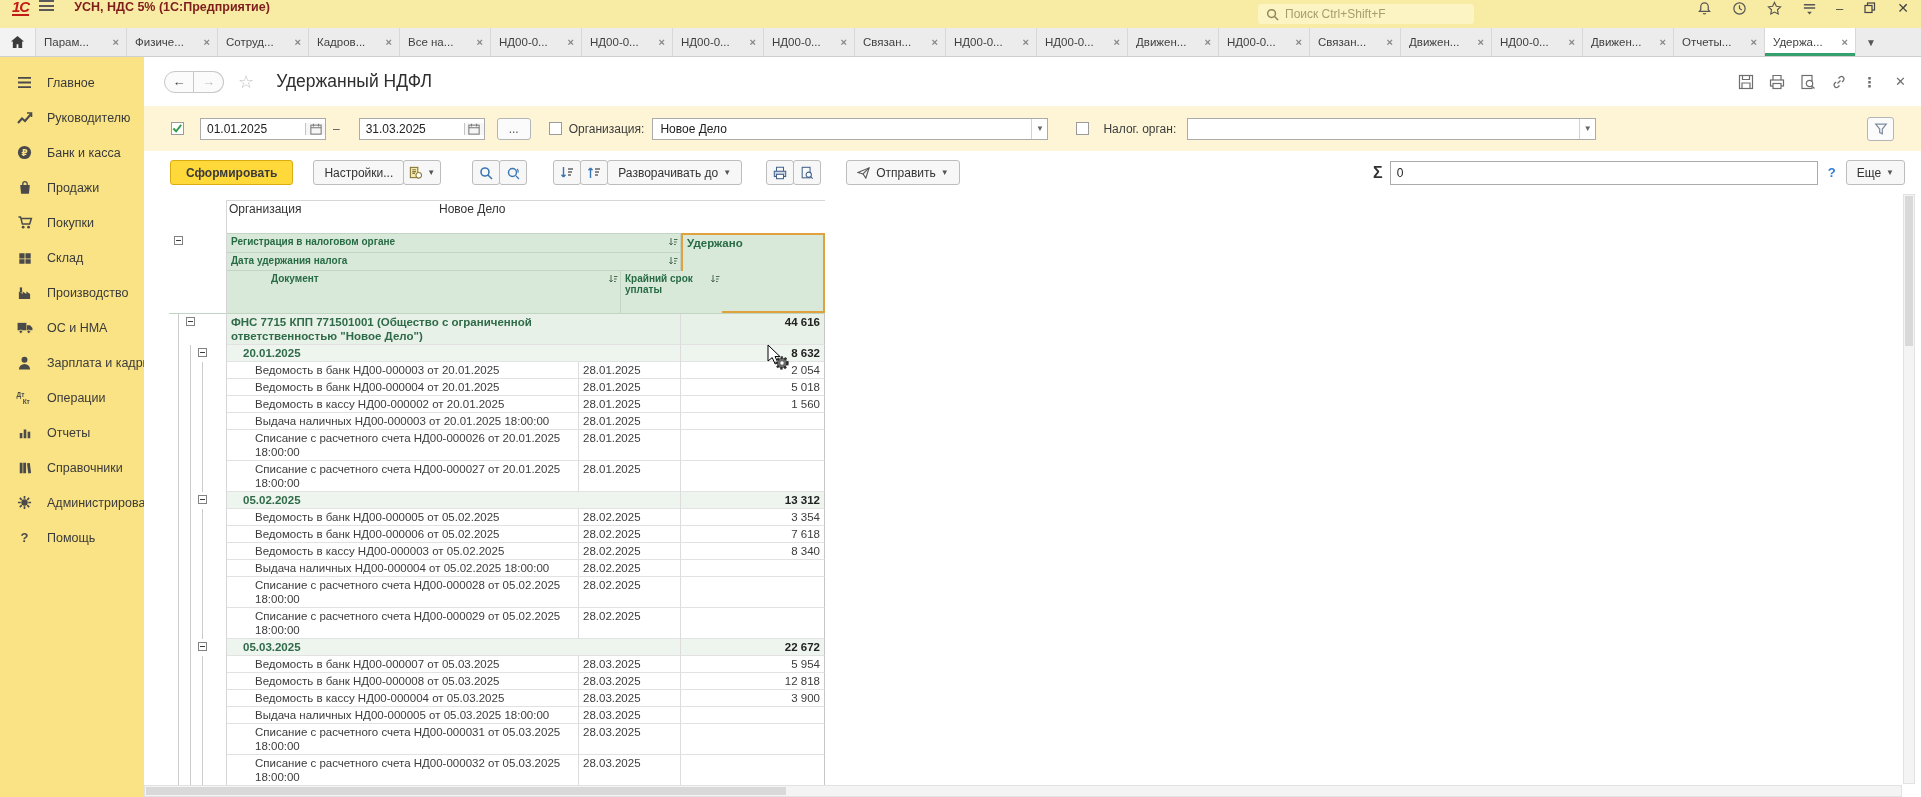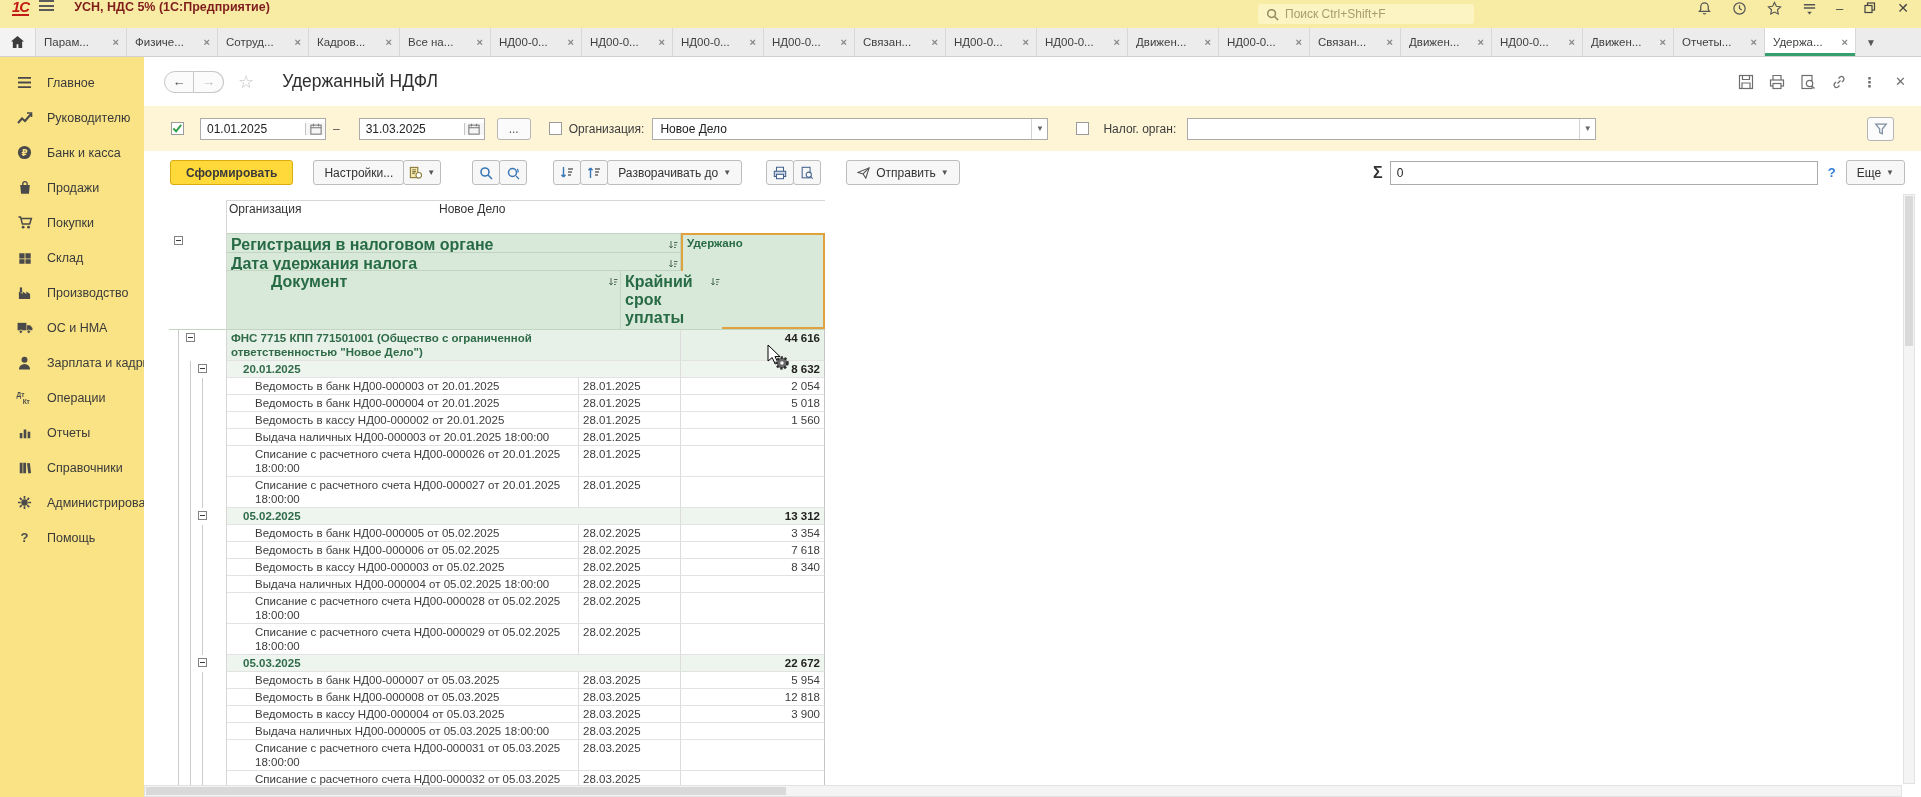--- a/index.html
+++ b/index.html
@@ -35,21 +35,21 @@
   .side-item .slbl { font-size:12.5px; color:#3a3a3a; white-space:nowrap; }
   .content { flex:1; display:flex; flex-direction:column; background:#fff; position:relative; }
 
   
   .pagehead { height:49px; display:flex; align-items:center; padding-left:20px; gap:14px; }
   .navgrp { display:flex; }
   .navbtn { width:30px; height:22px; border:1px solid #c7c7c7; background:#fbfbfb; display:flex; align-items:center; justify-content:center; font-size:13px; cursor:pointer; }
   .navbtn.back { border-radius:11px 0 0 11px; color:#444; }
   .navbtn.fwd { border-radius:0 11px 11px 0; color:#bdbdbd; border-left:none; }
   .fav-star { color:#c0c0c0; font-size:18px; cursor:pointer; }
-  .page-title { font-size:17.5px; color:#2e2e2e; font-weight:400; margin-left:14px; }
+  .page-title { font-size:17.5px; color:#2e2e2e; font-weight:400; margin-left:8px; }
   .ph-icons { margin-left:auto; display:flex; align-items:center; gap:14px; margin-right:12px; }
   .ph-icons .ic { width:17px; height:17px; display:inline-flex; align-items:center; justify-content:center; color:#6e6e6e; cursor:pointer; }
 
   
   .filterbar { height:45px; background:#fdf5d6; display:flex; align-items:center; padding:0 27px; font-size:12px; color:#3c3c3c; }
   .chk { width:13px; height:13px; border:1px solid #9b9b9b; background:#fff; display:inline-flex; align-items:center; justify-content:center; flex:none; cursor:pointer; }
   .inputbox { height:22px; border:1px solid #ababab; background:#fff; display:flex; align-items:center; }
   .dgrp { display:flex; }
   .dinput { width:104px; padding:0 6px; font-size:12px; border:none; outline:none; background:transparent; font-family:inherit; color:#222; }
   .calbtn { width:20px; border-left:1px solid #c4c4c4; background:#f6f6f6; display:flex; align-items:center; justify-content:center; cursor:pointer; }
@@ -84,21 +84,21 @@
   .info-gap { height:16px; }
 
   .gut { width:57px; flex:none; position:relative; }
   .tl { position:absolute; top:0; bottom:0; width:0; border-left:1px solid #cbcbcb; }
   .tl0 { left:9px; } .tl1 { left:21px; } .tl2 { left:33px; }
   .exp { position:absolute; width:9px; height:9px; border:1px solid #828282; background:#fff; cursor:pointer; }
   .exp::after { content:''; position:absolute; left:1px; right:1px; top:3px; border-top:1px solid #3c3c3c; }
 
   .hblock { display:flex; }
   .hleft { width:455px; flex:none; }
-  .hcell { background:#d9e9d9; border:1px solid #c2d5c2; border-bottom:none; color:#276b45; font-weight:bold; font-size:16px; position:relative; padding:2px 14px 2px 4px; }
+  .hcell { background:#d9e9d9; border:1px solid #c2d5c2; border-bottom:none; color:#276b45; font-weight:bold; font-size:10px; position:relative; padding:2px 14px 2px 4px; }
   .hr1 { height:19px; }
   .hr2 { height:18px; border-top:1px solid #c2d5c2; }
   .hr3 { display:flex; border-top:1px solid #c2d5c2; min-height:43px; }
   .hr3 .hdoc { width:353px; flex:none; border:none;margin-left:40px; }
   .hr3 .hdue { width:102px; flex:none; border:none; border-left:1px solid #c2d5c2; }
   .hwithheld { width:144px; flex:none; background:#d9e9d9; border:2px solid #e0a23e; color:#276b45; font-weight:bold; font-size:11.5px; padding:2px 4px; }
   .sortic { position:absolute; right:2px; top:3px; }
 
   .grid { border-top:1px solid #c2d5c2; }
   .trow { display:flex; font-size:11.5px; color:#3c3c3c; }

